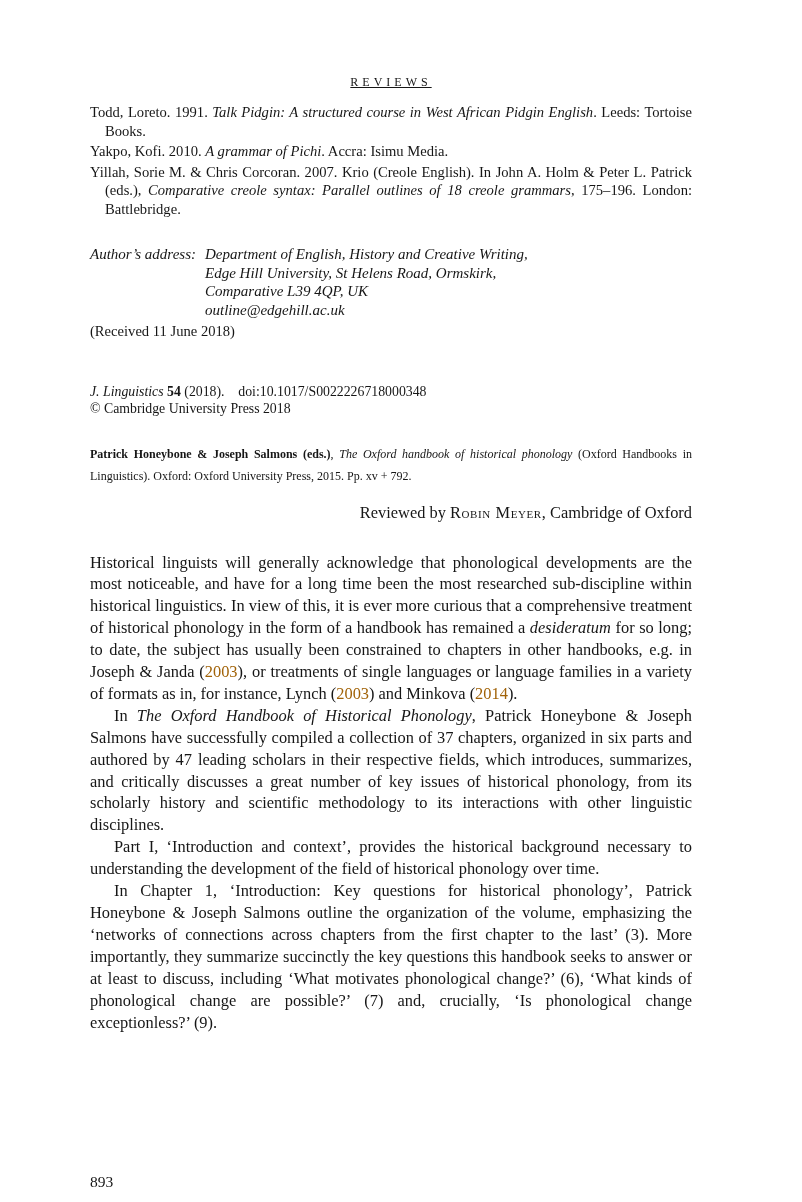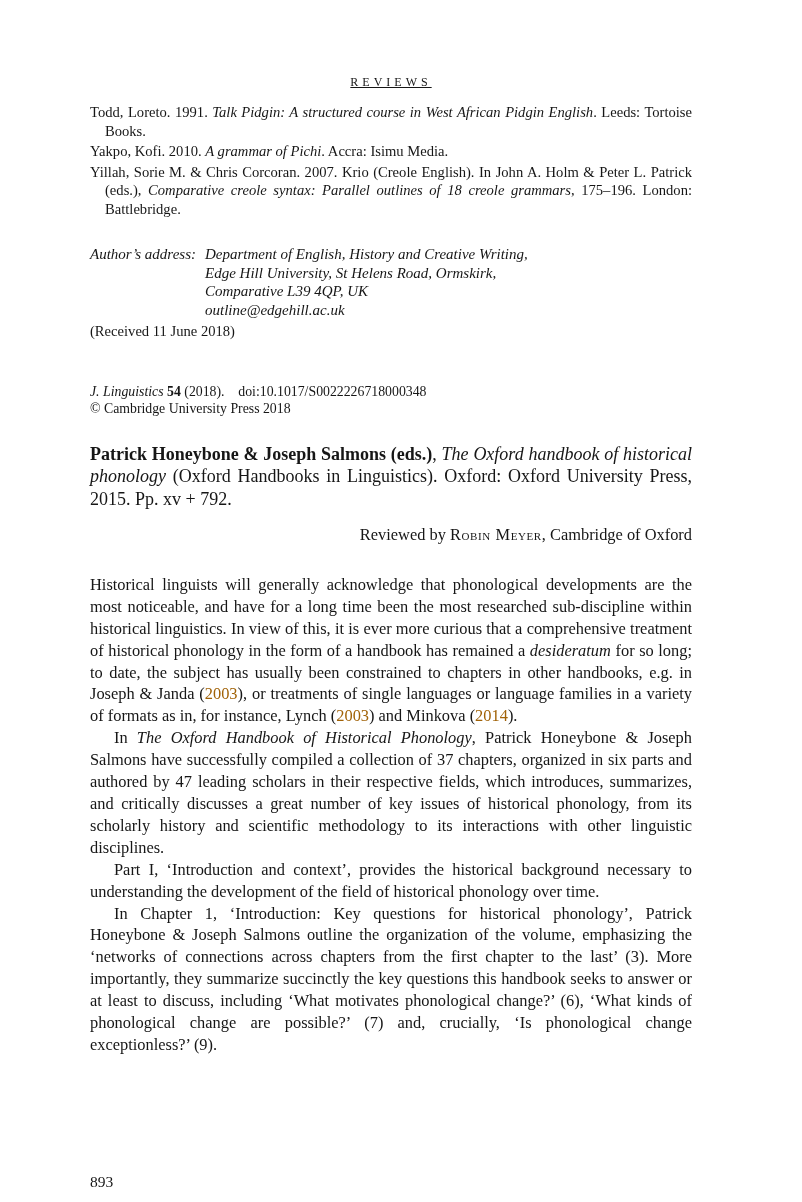--- a/index.html
+++ b/index.html
@@ -35,21 +35,21 @@
     line-height: 18.5px;
     font-style: italic;
     display: flex;
   }
   .address-label { flex: 0 0 115px; }
   .received { margin-top: 3px; font-size: 14.6px; line-height: 18.5px; }
   .imprint { margin-top: 42px; font-size: 13.8px; line-height: 17.6px; }
   .imprint p { margin: 0; }
   .review-heading {
     margin-top: 25px;
-    font-size: 18px;
+    font-size: 12px;
     line-height: 22.4px;
     text-align: justify;
   }
   .byline {
     margin-top: 14px;
     font-size: 16.4px;
     line-height: 22px;
     text-align: right;
   }
   .body-text { margin-top: 28px; font-size: 16.4px; line-height: 21.9px; }

